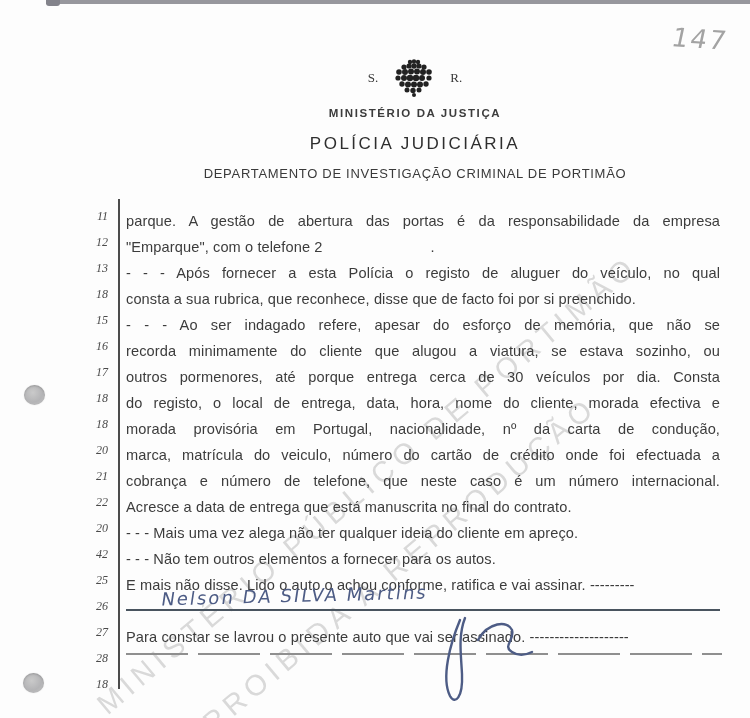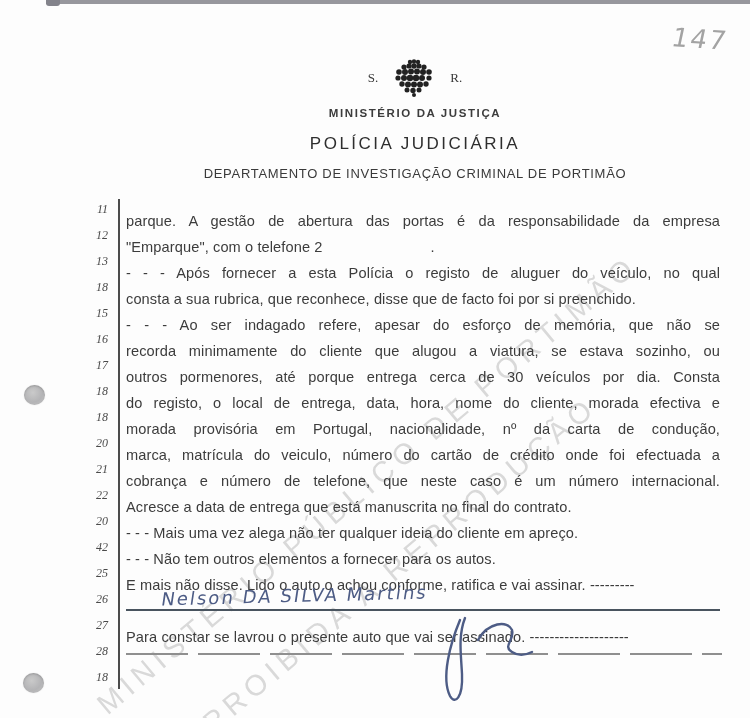--- a/index.html
+++ b/index.html
@@ -29,21 +29,21 @@
   .crest-row{display:flex;align-items:center;justify-content:center;gap:13px;height:40px;}
   .initial{font-family:"Liberation Serif",serif;font-size:13px;color:#3a3a3a;}
   .ministry{margin-top:9px;font-size:11.5px;font-weight:bold;letter-spacing:1.6px;color:#3c3c3c;}
   .title{margin-top:15px;font-size:17px;letter-spacing:2.5px;color:#2e2e2e;}
   .dept{margin-top:12px;font-size:13px;letter-spacing:0.7px;color:#3a3a3a;}
 
   
   .doc-body{position:absolute;top:197px;left:0;width:750px;z-index:2;}
   .vrule{position:absolute;left:118px;top:2px;height:490px;width:2px;background:#4c4c4c;}
   .line{position:relative;height:26px;}
-  .num{position:absolute;left:0;top:5px;width:108px;text-align:right;
+  .num{position:absolute;left:0;top:12px;width:108px;text-align:right;
         font-family:"Liberation Serif",serif;font-style:italic;font-size:12px;color:#4a4a4a;}
   .ltext{position:absolute;left:126px;top:16px;width:594px;font-size:14.6px;color:#3c3c3c;
         letter-spacing:0.1px;}
   .justify{text-align:justify;text-align-last:justify;}
   .gap{display:inline-block;width:108px;}
 
   .hw-row .ltext{border-bottom:2px solid #49545f;height:24px;top:-2px;}
   .hw-name{display:inline-block;margin-left:36px;font-family:"DejaVu Sans",sans-serif;
         font-size:18px;color:#4d5c85;transform:skewX(-10deg) rotate(-1.5deg);
         letter-spacing:2px;}

